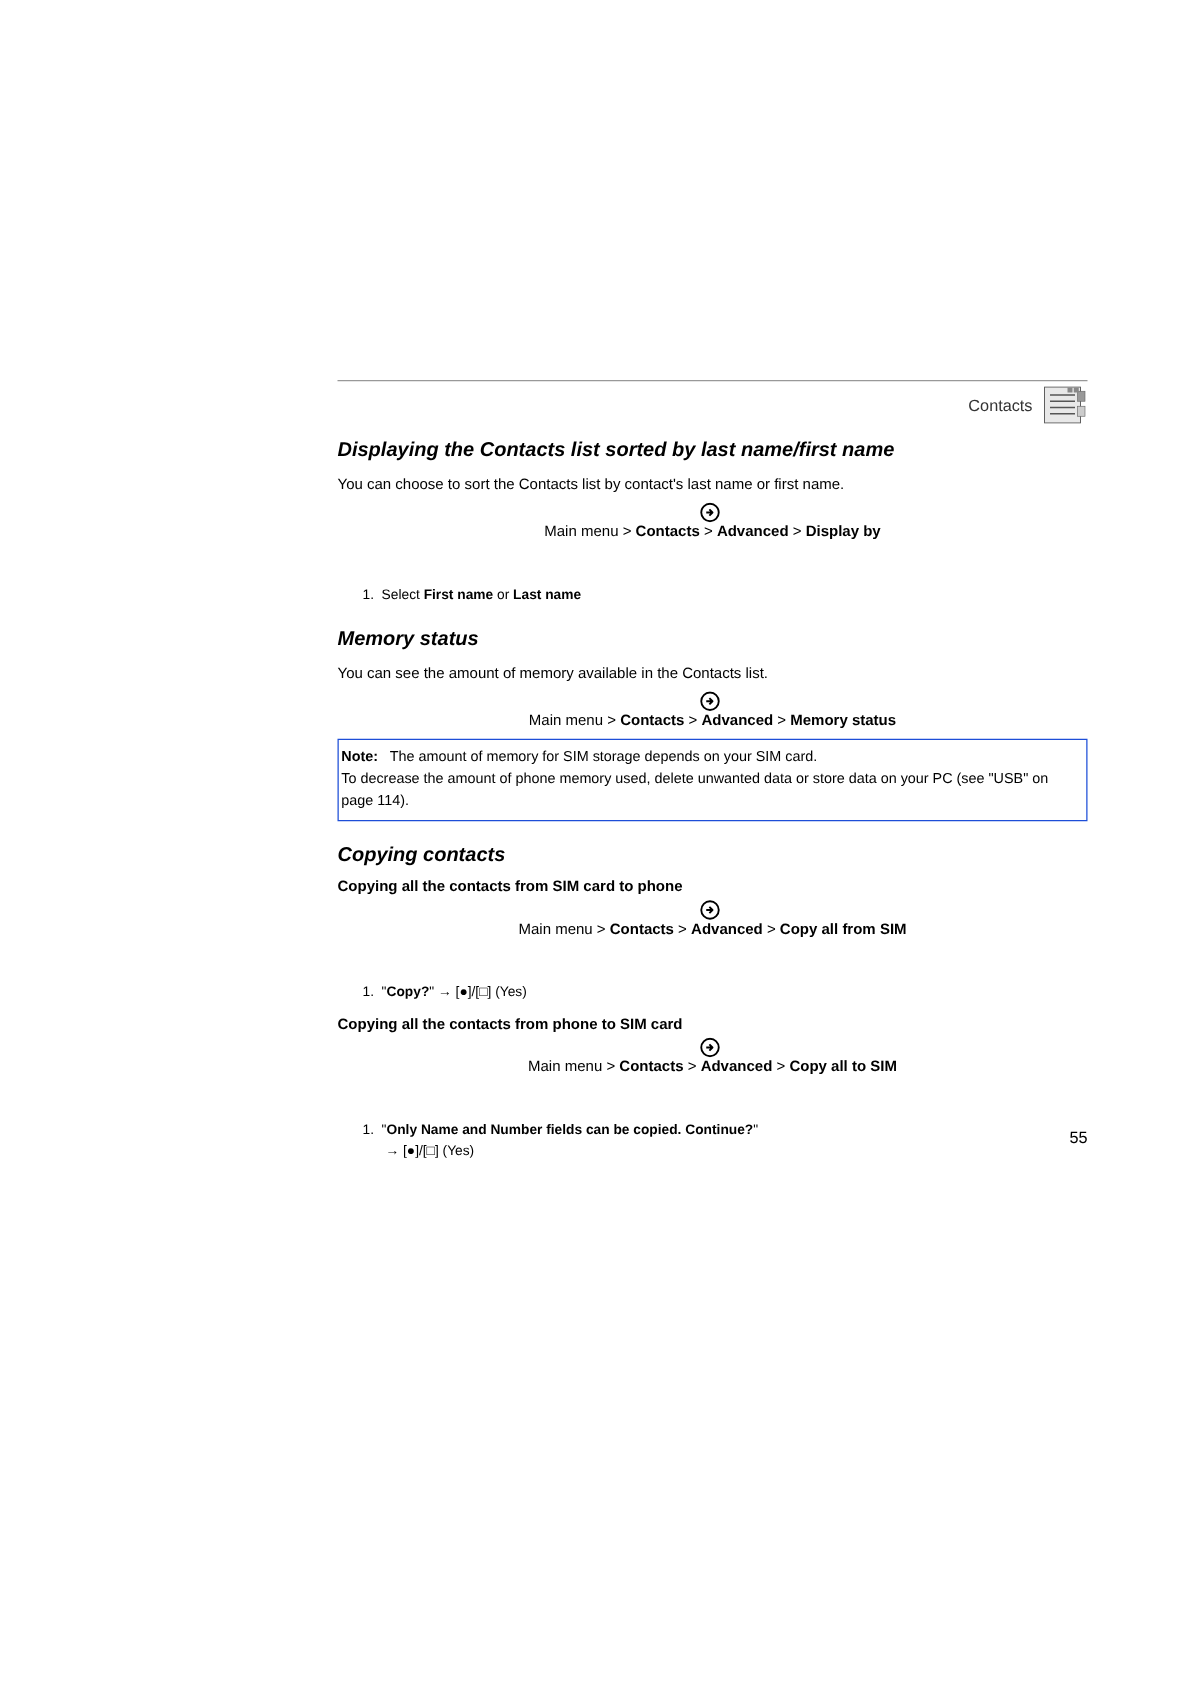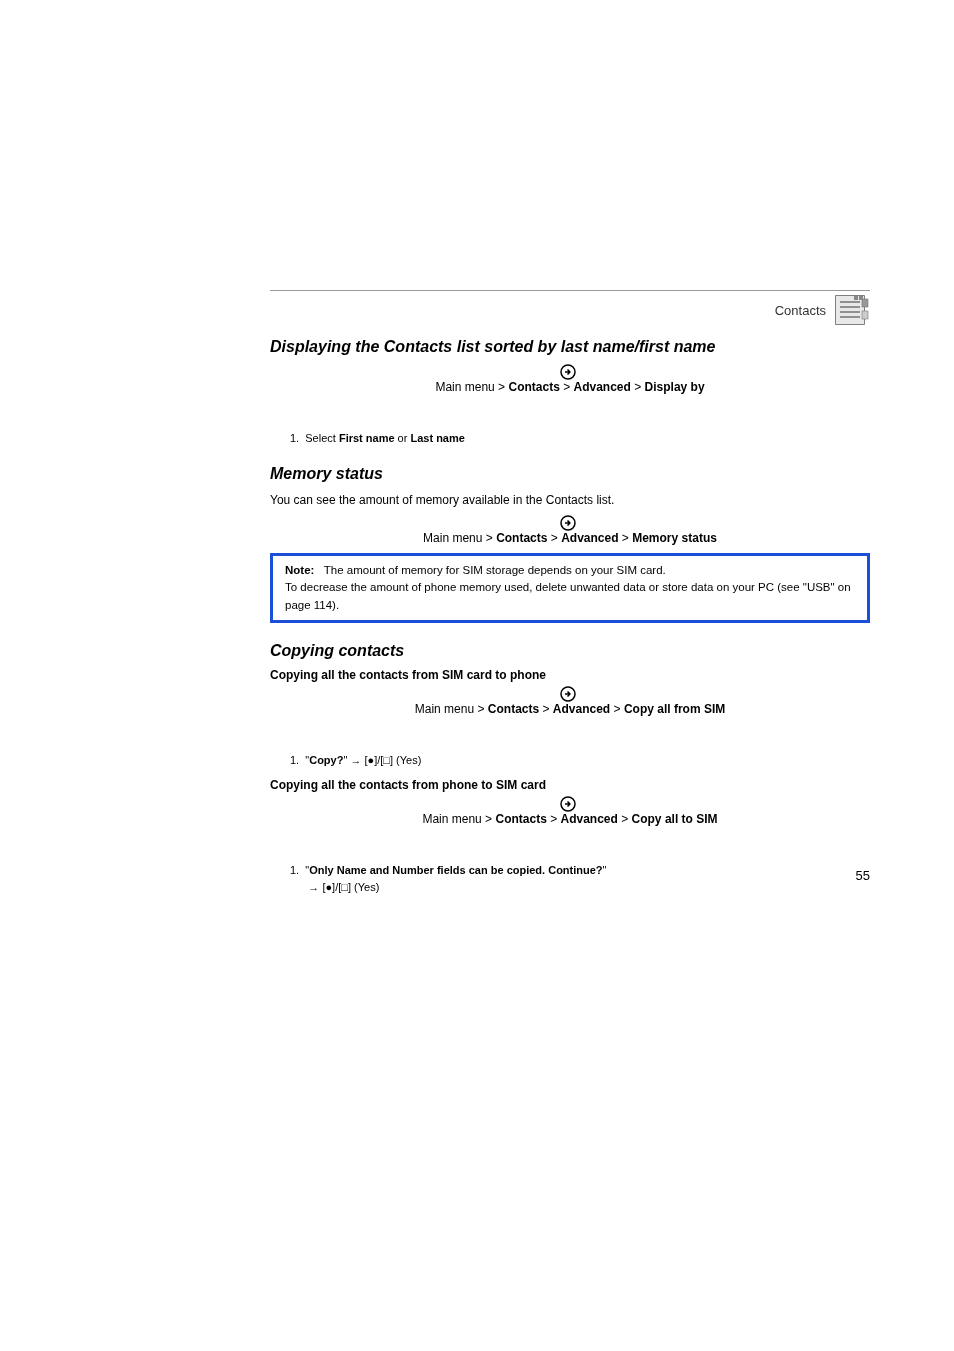--- a/index.html
+++ b/index.html
@@ -19,21 +19,21 @@
 
     .page-container {
       width: 954px;
       min-height: 1351px;
       position: relative;
       background: #ffffff;
     }
 
     .content-area {
       position: absolute;
-      top: 290px;
+      top: 304px;
       left: 270px;
       right: 60px;
       width: 600px;
     }
 
     
     .contacts-header {
       display: flex;
       align-items: center;
       justify-content: flex-end;
@@ -98,22 +98,22 @@
     .step {
       font-size: 11px;
       margin-left: 20px;
       margin-bottom: 8px;
       line-height: 1.5;
       margin-top: 36px;
     }
 
     
     .note-box {
-      border: 3px solid #1d4ed8;
-      padding: 6px 12px;
+      border: 1px solid #1d4ed8;
+      padding: 6px 2px;
       margin: 8px 0 12px 0;
       font-size: 11.5px;
       line-height: 1.5;
       background: #fff;
     }
 
     
     .section {
       margin-bottom: 18px;
     }
@@ -161,20 +161,21 @@
         <rect x="28" y="4" width="6" height="8" fill="#999" stroke="#666" stroke-width="0.5"></rect>
         <rect x="28" y="16" width="6" height="8" fill="#ccc" stroke="#666" stroke-width="0.5"></rect>
 
         <rect x="20" y="1" width="4" height="4" fill="#888"></rect>
         <rect x="25" y="1" width="4" height="4" fill="#888"></rect>
       </svg>
     </div>
 
     <div class="section">
       <div class="section-title">Displaying the Contacts list sorted by last name/first name</div>
+      <div class="section-desc">You can choose to sort the Contacts list by contact's last name or first name.</div>
 
       <div class="nav-path">
 
         <svg class="nav-arrow" viewBox="0 0 16 16" xmlns="http://www.w3.org/2000/svg">
           <circle cx="8" cy="8" r="7" fill="none" stroke="#000" stroke-width="1.5"></circle>
           <path d="M5 8 L10 8 M7.5 5.5 L10 8 L7.5 10.5" stroke="#000" stroke-width="1.5" fill="none" stroke-linejoin="round"></path>
         </svg>
         <span class="nav-text">
           Main menu &gt; <b>Contacts</b> &gt; <b>Advanced</b> &gt; <b>Display by</b>
         </span>

